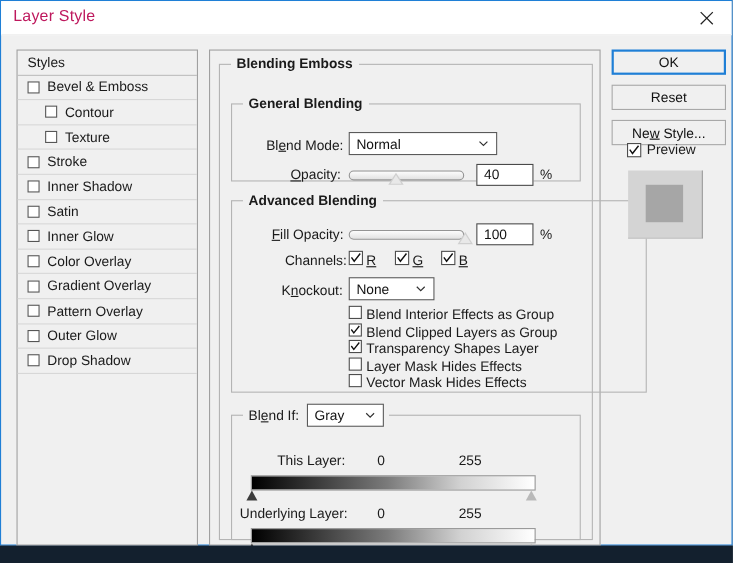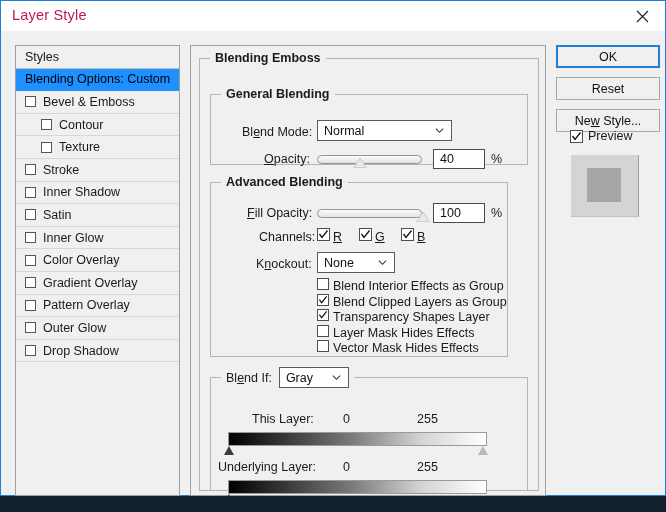--- a/index.html
+++ b/index.html
@@ -87,21 +87,21 @@
     margin-left: 10px;
     padding: 0 5px;
     font-size: 12.5px;
     font-weight: bold;
     color: #1a1a1a;
   }
   fieldset.grp.plainlegend > legend { font-weight: normal; }
 
   #grp-blending { left: 8px; top: 5px; width: 340px; height: 440px; }
   #grp-general  { left: 10px; top: 22px; width: 318px; height: 78px; }
-  #grp-advanced { left: 10px; top: 110px; width: 298px; height: 182px; }
+  #grp-advanced { left: 10px; top: 110px; width: 378px; height: 182px; }
   #grp-blendif  { left: 10px; top: 302px; width: 318px; height: 124px; }
 
   .lbl {
     position: absolute;
     font-size: 12.5px; color: #1a1a1a;
     white-space: nowrap;
   }
   .lbl u { text-decoration: underline; }
 
   
@@ -240,23 +240,20 @@
         <line x1="12" y1="1" x2="1" y2="12" stroke="#202020" stroke-width="1.1"></line>
       </svg>
     </div>
   </div>
 
   <div id="styles-panel">
     <div class="style-row header">
       <span>Styles</span>
     </div>
     <div id="styles-rows">
-        <div class="style-row selected">
-          <span>Blending Options: Custom</span>
-        </div>
         <div class="style-row">
           <span class="cb"></span>
           <span>Bevel &amp; Emboss</span>
         </div>
         <div class="style-row indent">
           <span class="cb"></span>
           <span>Contour</span>
         </div>
         <div class="style-row indent">
           <span class="cb"></span>

